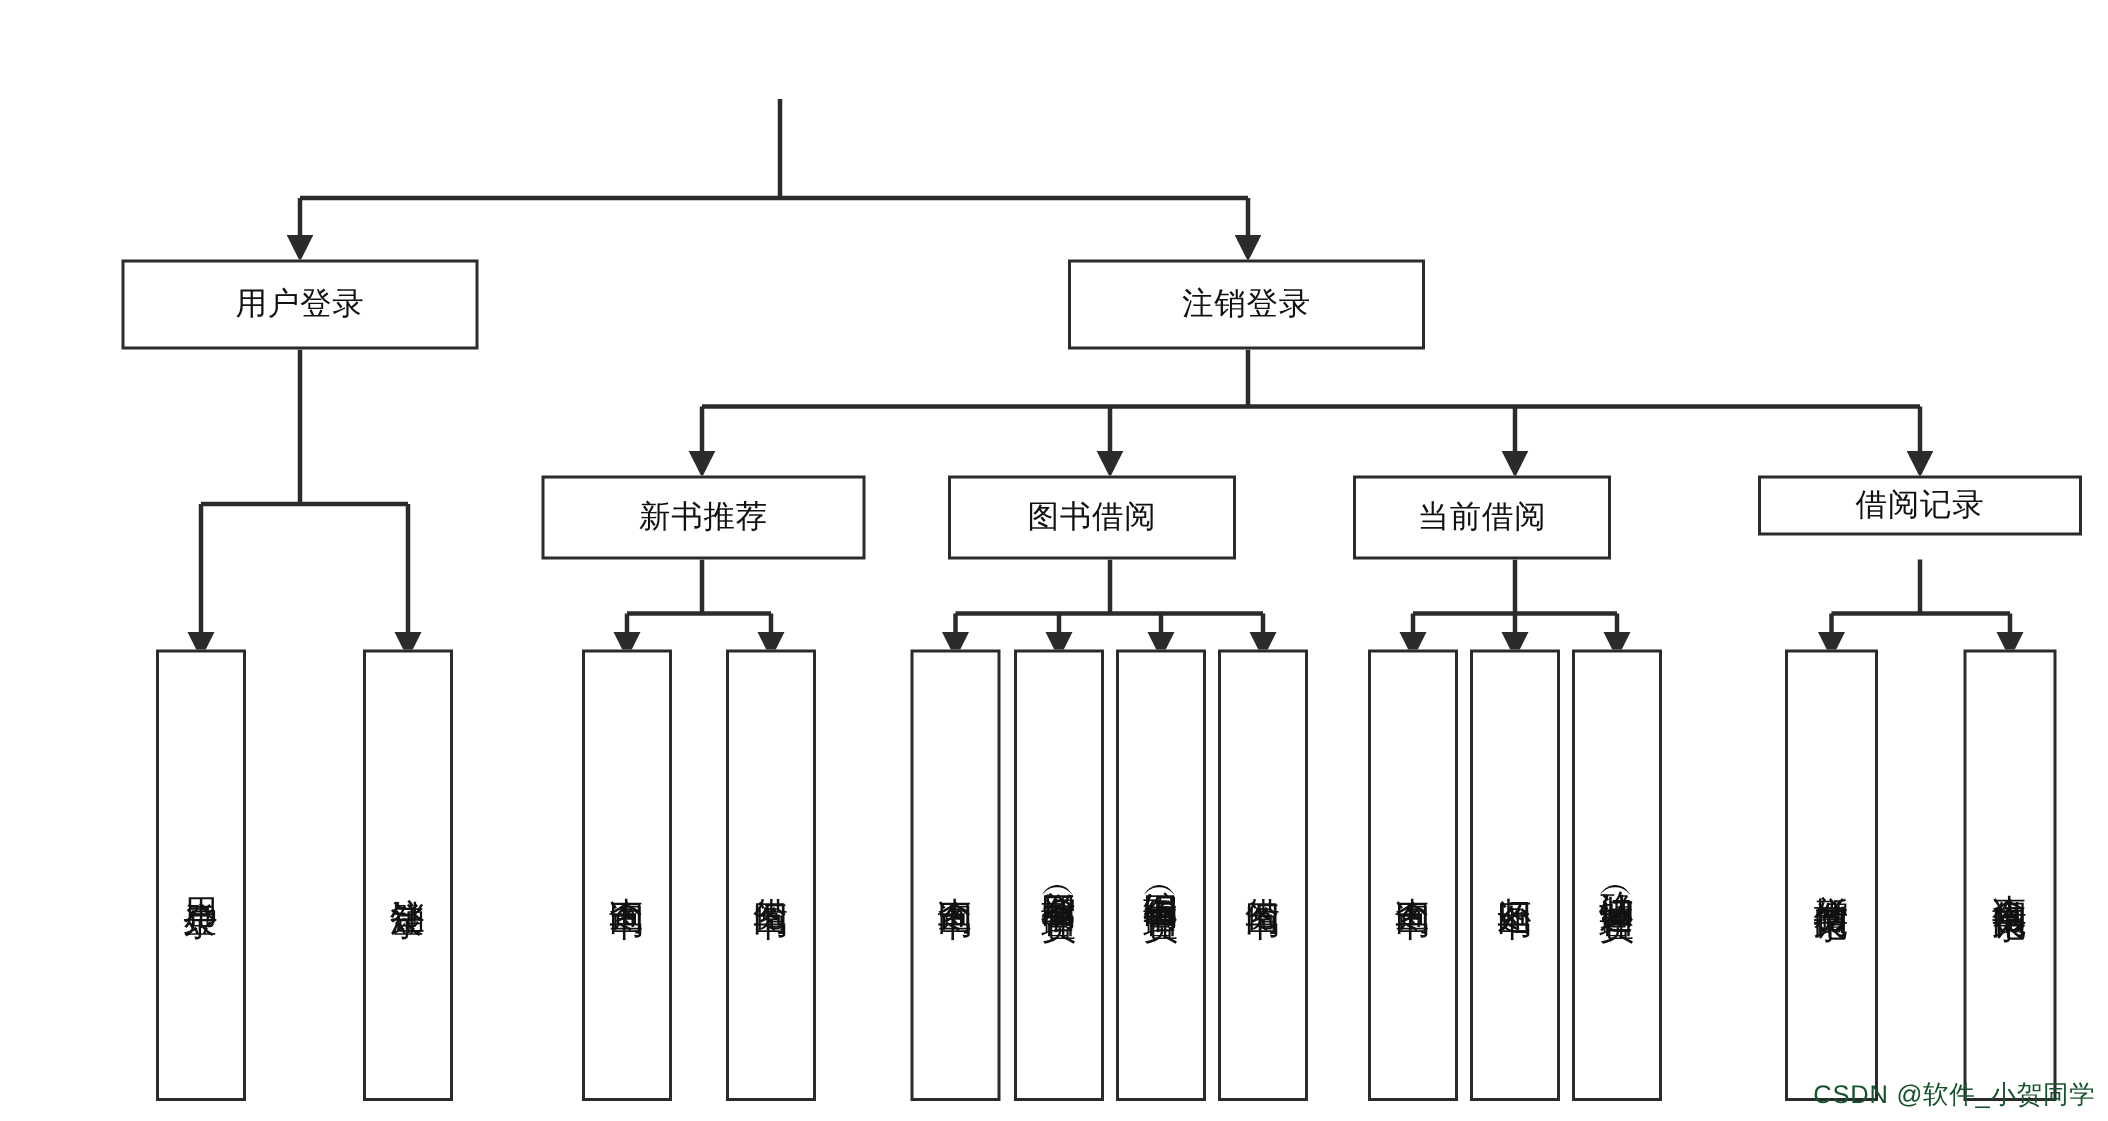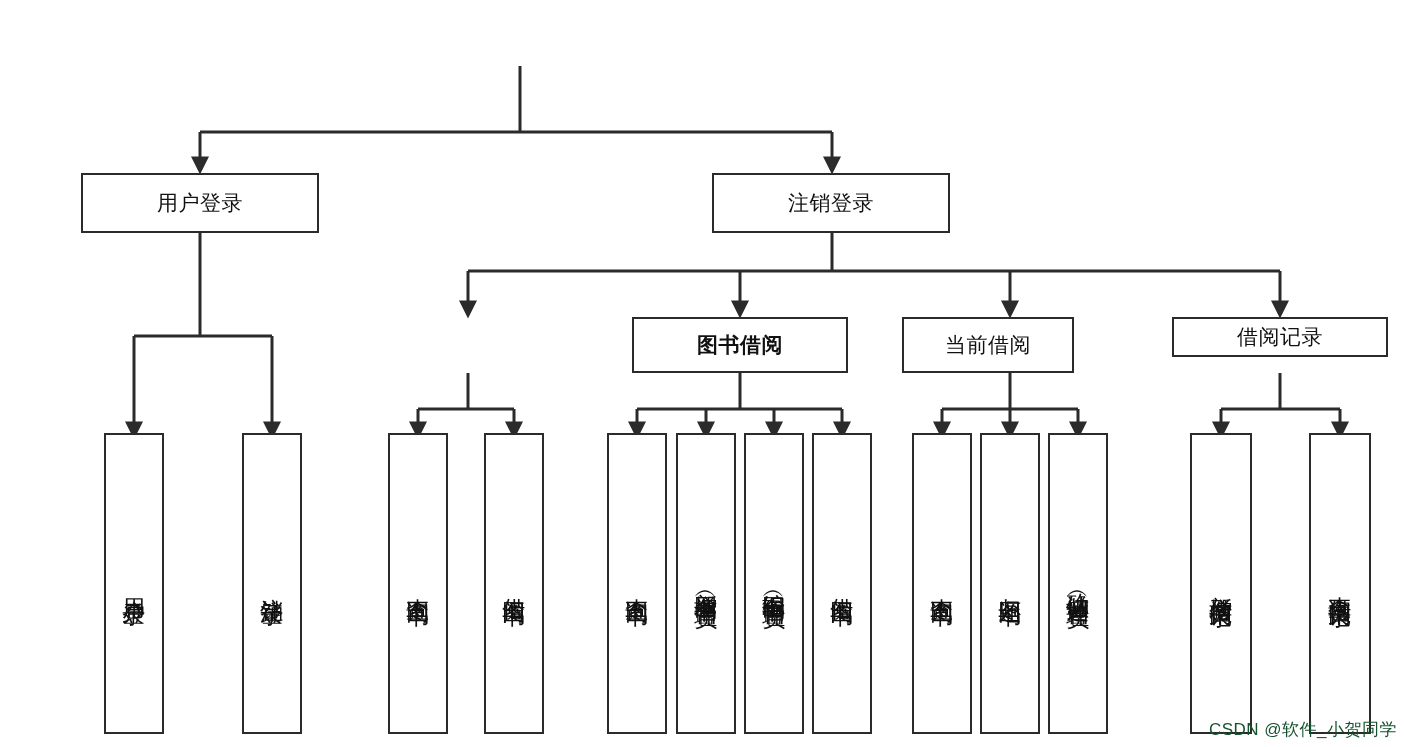--- a/index.html
+++ b/index.html
@@ -130,21 +130,24 @@
   </svg>
 
 
   <div class="node horiz" style="left:81px; top:173px; width:238px; height:60px;">
     <span class="label">用户登录</span>
   </div>
   <div class="node horiz" style="left:712px; top:173px; width:238px; height:60px;">
     <span class="label">注销登录</span>
   </div>
 
-  <div class="node horiz" style="left:632px; top:317px; width:216px; height:56px;font-weight:bold;">
+  <div class="node horiz" style="left:361px; top:317px; width:216px; height:56px;">
+    <span class="label">新书推荐</span>
+  </div>
+  <div class="node horiz" style="left:632px; top:317px; width:192px; height:56px;">
     <span class="label">图书借阅</span>
   </div>
   <div class="node horiz" style="left:902px; top:317px; width:172px; height:56px;">
     <span class="label">当前借阅</span>
   </div>
   <div class="node horiz" style="left:1172px; top:317px; width:216px; height:40px;">
     <span class="label">借阅记录</span>
   </div>
 
   <div class="node vert" style="left:104px; top:433px; width:60px; height:301px;">

